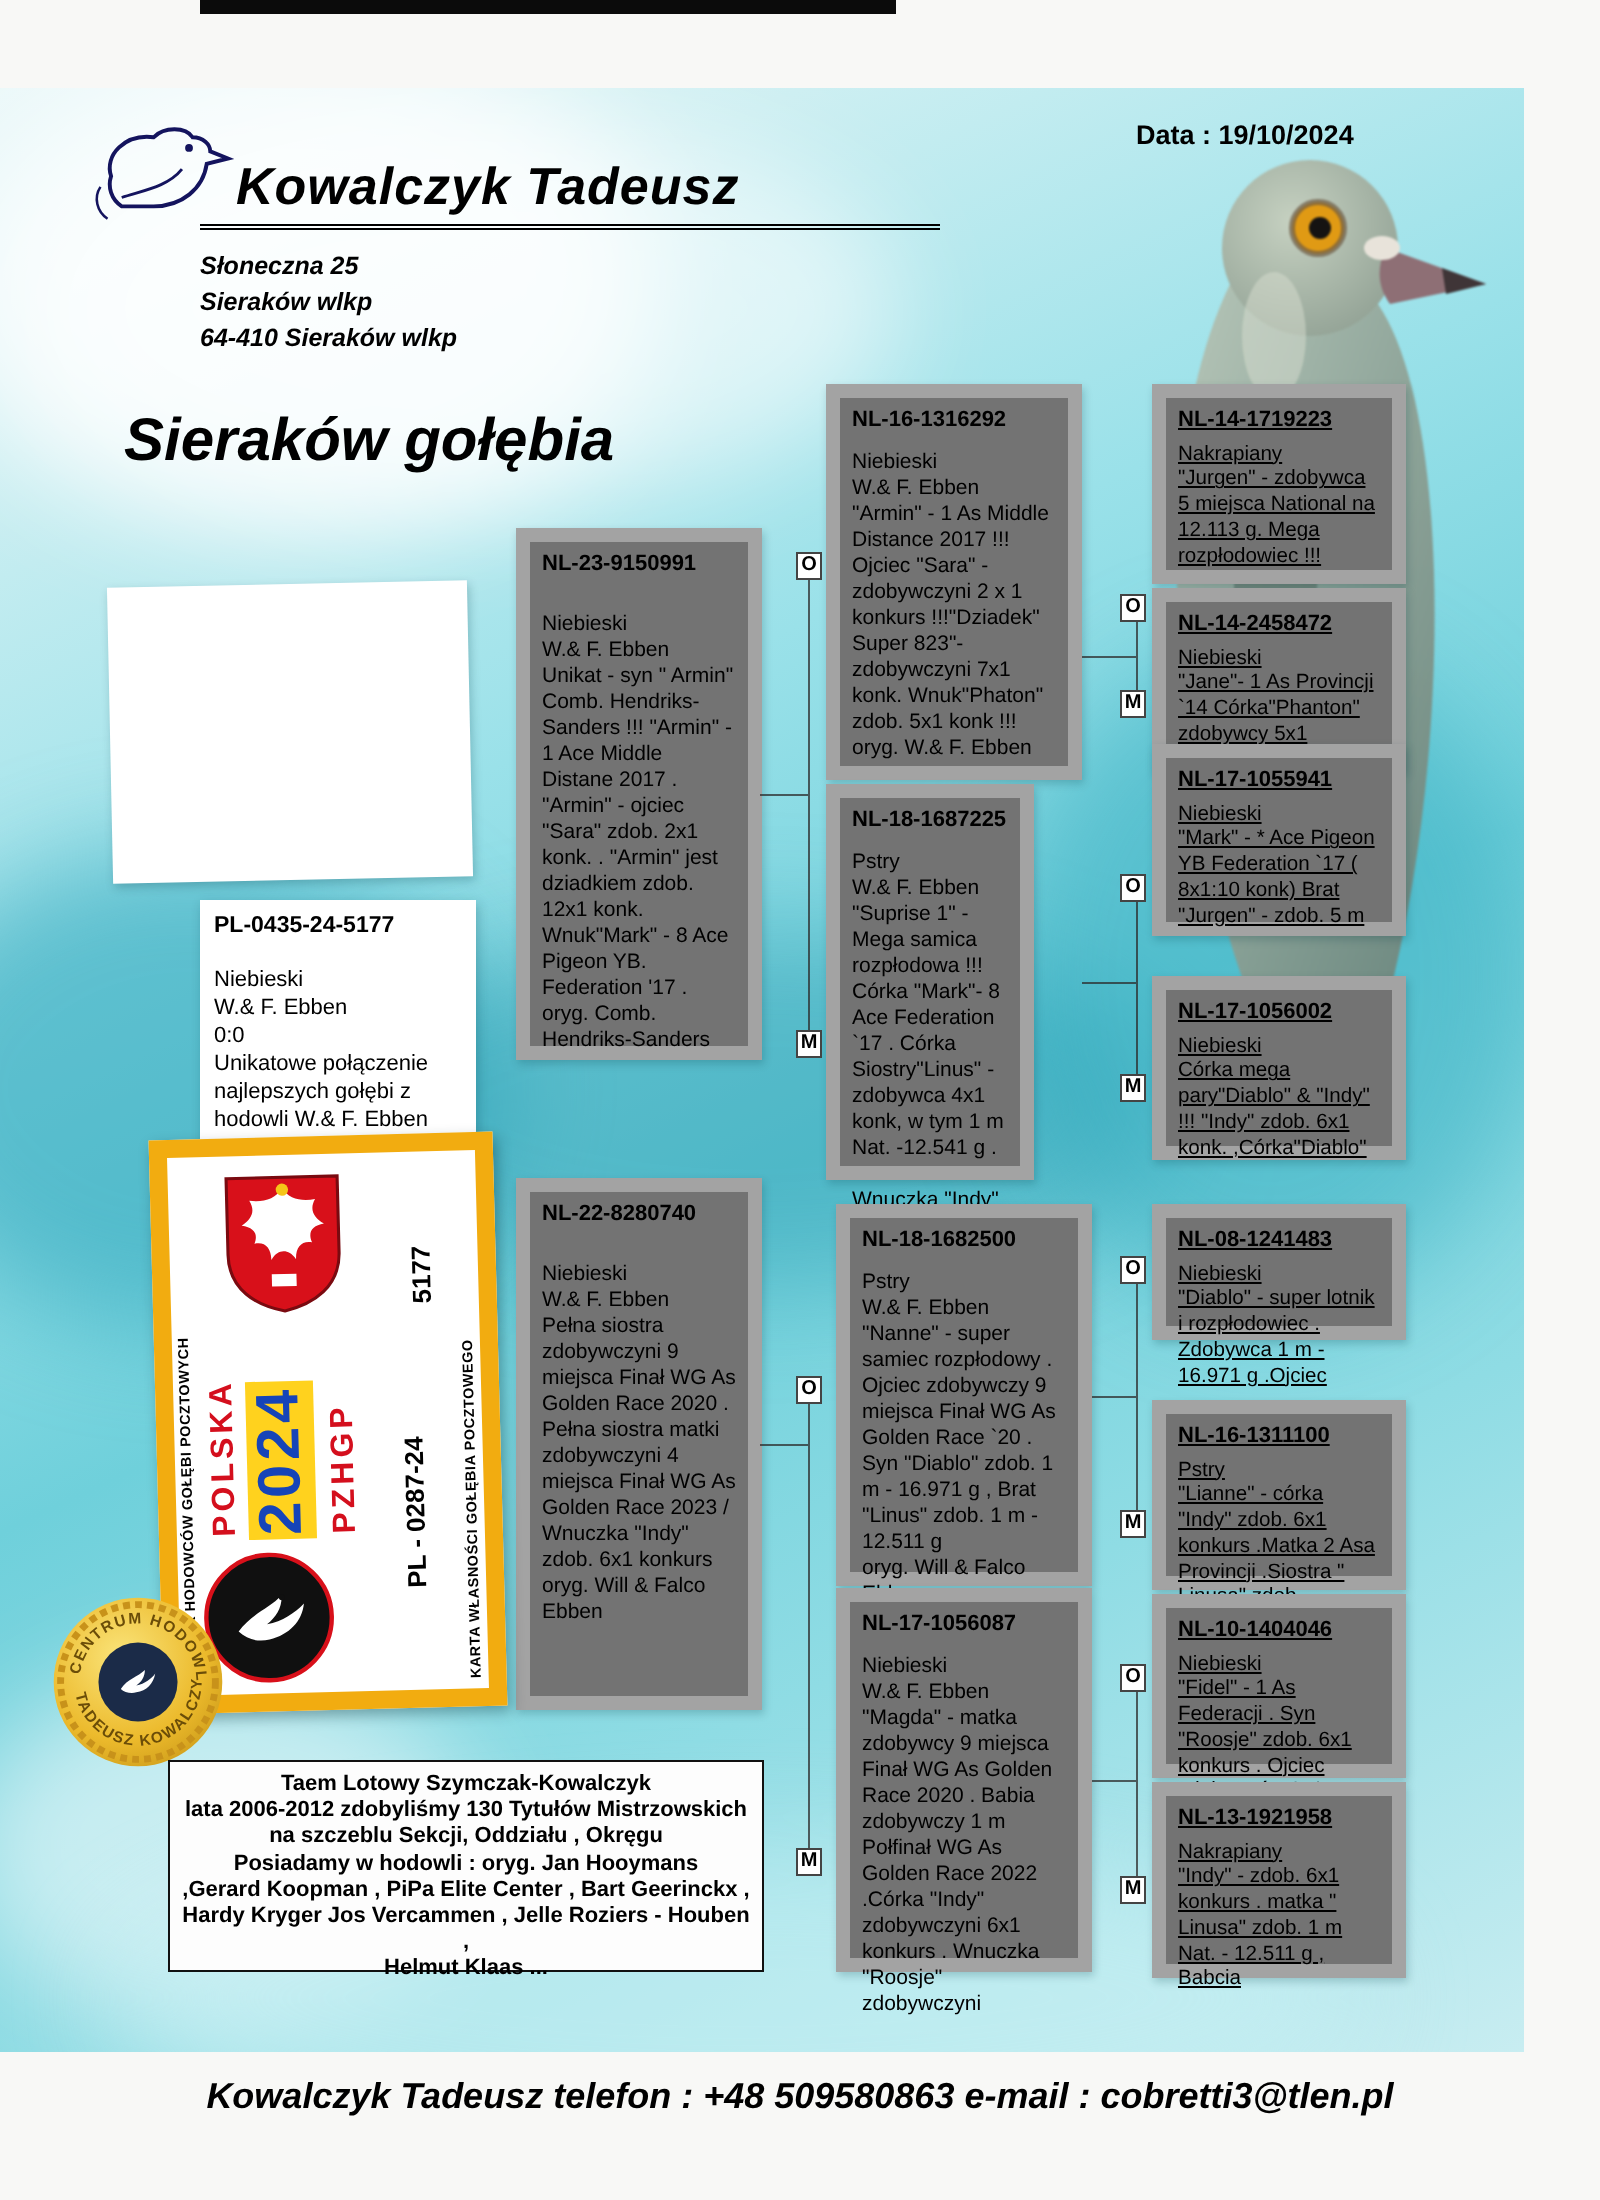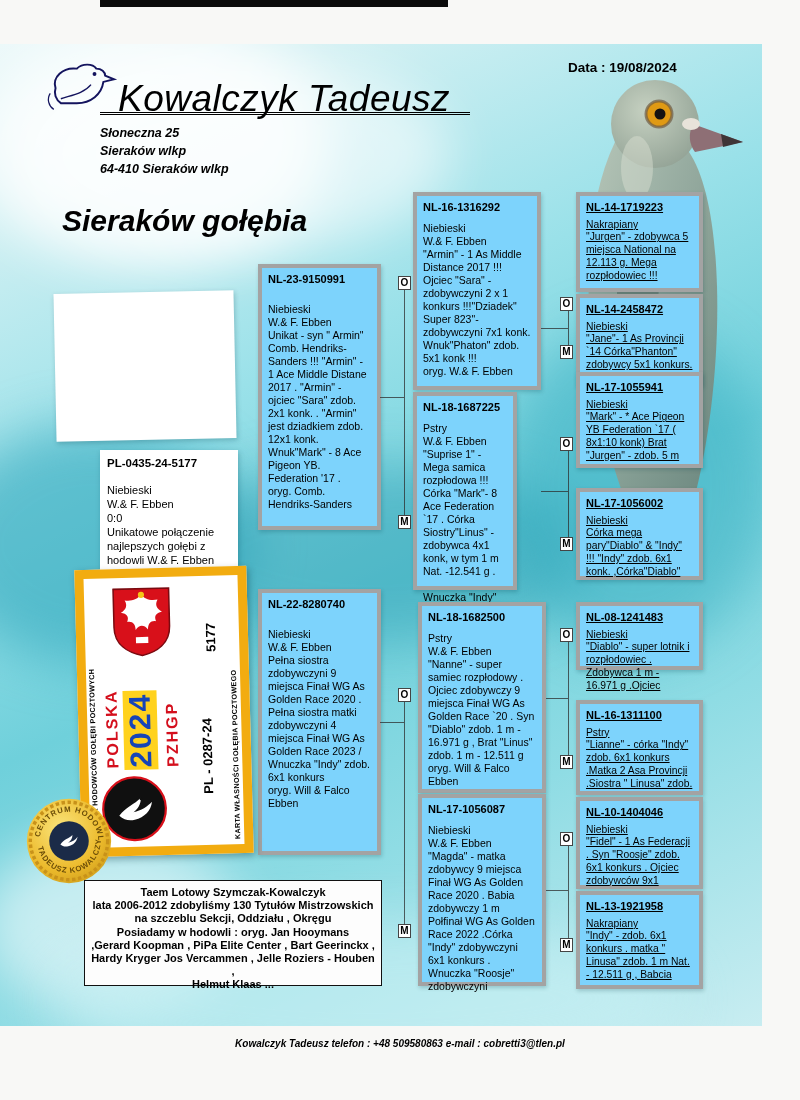--- a/index.html
+++ b/index.html
@@ -18,33 +18,33 @@
     overflow:hidden;
   }
   .blob { position:absolute; border-radius:50%; filter:blur(26px); }
   .pigeon { position:absolute; left:553px; top:2px; width:230px; height:460px; filter:blur(.4px); }
   .scan-strip { position:absolute; left:100px; top:0; width:348px; height:7px; background:#0b0b0b; }
 
   
   .date { position:absolute; left:568px; top:60px; font-size:13.5px; font-weight:600; }
   .logo { position:absolute; left:42px; top:58px; width:82px; height:62px; }
   .breeder-name {
-    position:absolute; left:118px; top:78px; font-size:37px; font-weight:normal; font-style:italic;
+    position:absolute; left:118px; top:78px; font-size:26px; font-weight:bold; font-style:italic;
     letter-spacing:.5px;
   }
   .name-underline { position:absolute; left:100px; top:112px; width:370px; border-bottom:3px double #000; }
   .address {
     position:absolute; left:100px; top:124px; font-size:12.5px; font-style:italic;
     line-height:1.45; white-space:pre-line; font-weight:600;
   }
   .doc-title { position:absolute; left:62px; top:204px; font-size:30px; font-weight:bold; font-style:italic; }
 
   
   .pbox {
-    position:absolute; background:#7dd3fc; border:4px solid #a3a3a3;
+    position:absolute; background:#737373; border:7px solid #a3a3a3;
     padding:5px 6px; font-size:10.5px; line-height:1.24;
     box-shadow:1px 2px 4px rgba(0,60,70,.22);
   }
   .pbox .ring { font-weight:bold; font-size:11px; }
   .pbox .body { white-space:pre-line; }
   .gen1 .ring { margin-bottom:16px; }
   .gen2 .ring { margin-bottom:7px; }
   .gen3 .ring { margin-bottom:4px; }
   .gen3 { font-size:10.3px;text-decoration:underline; }
   .subject-box {
@@ -93,21 +93,21 @@
 
   
   .team-box {
     position:absolute; left:84px; top:880px; width:298px; height:106px;
     background:#fdfdfd; border:1px solid #111; padding:5px 4px;
     font-size:11px; font-weight:600; text-align:center; line-height:1.2;
     white-space:pre-line;
   }
   .footer {
     position:absolute; left:0; top:1038px; width:800px; text-align:center;
-    font-size:10px; font-style:italic; font-weight:600;
+    font-size:18px; font-style:italic; font-weight:600;
   }
 </style>
 </head>
 <body>
 
 <div class="photo">
   <div class="blob" style="left:-30px;top:-24px;width:360px;height:250px;background:rgba(255,255,255,.78)"></div>
   <div class="blob" style="left:20px;top:10px;width:430px;height:200px;background:rgba(255,255,255,.55)"></div>
   <div class="blob" style="left:-60px;top:380px;width:310px;height:240px;background:rgba(43,164,186,.55)"></div>
   <div class="blob" style="left:160px;top:420px;width:430px;height:180px;background:rgba(31,147,171,.40)"></div>
@@ -135,21 +135,21 @@
     <ellipse cx="138" cy="78" rx="9" ry="6" fill="#e8e3da"></ellipse>
     <circle cx="106" cy="68" r="13" fill="#e09a14"></circle>
     <circle cx="106" cy="68" r="13" fill="none" stroke="#6d5b44" stroke-width="3" opacity="0.7"></circle>
     <circle cx="107" cy="68" r="5.5" fill="#151312"></circle>
     <ellipse cx="84" cy="122" rx="16" ry="32" fill="#d7ddcf" opacity="0.5"></ellipse>
   </svg>
 </div>
 
 <div class="scan-strip"></div>
 
-<div class="date">Data : 19/08/2024</div>
+<div class="date">Data : 19/10/2024</div>
 
 <svg class="logo" viewBox="0 0 90 70">
   <path d="M14 34 C10 22 22 10 38 12 C44 6 56 6 60 12 C66 12 70 16 70 20 L80 24 L68 27 C66 41 54 51 38 51 L20 51 C14 47 12 40 14 34 Z" fill="none" stroke="#14145e" stroke-width="2.2"></path>
   <circle cx="58" cy="18" r="2.2" fill="#14145e"></circle>
   <path d="M20 46 C32 42 46 40 54 30" stroke="#14145e" fill="none" stroke-width="1.6"></path>
   <path d="M8 40 C4 46 6 54 12 58" stroke="#14145e" fill="none" stroke-width="1.4"></path>
 </svg>
 
 <div class="breeder-name">Kowalczyk Tadeusz</div>
 <div class="name-underline"></div>

